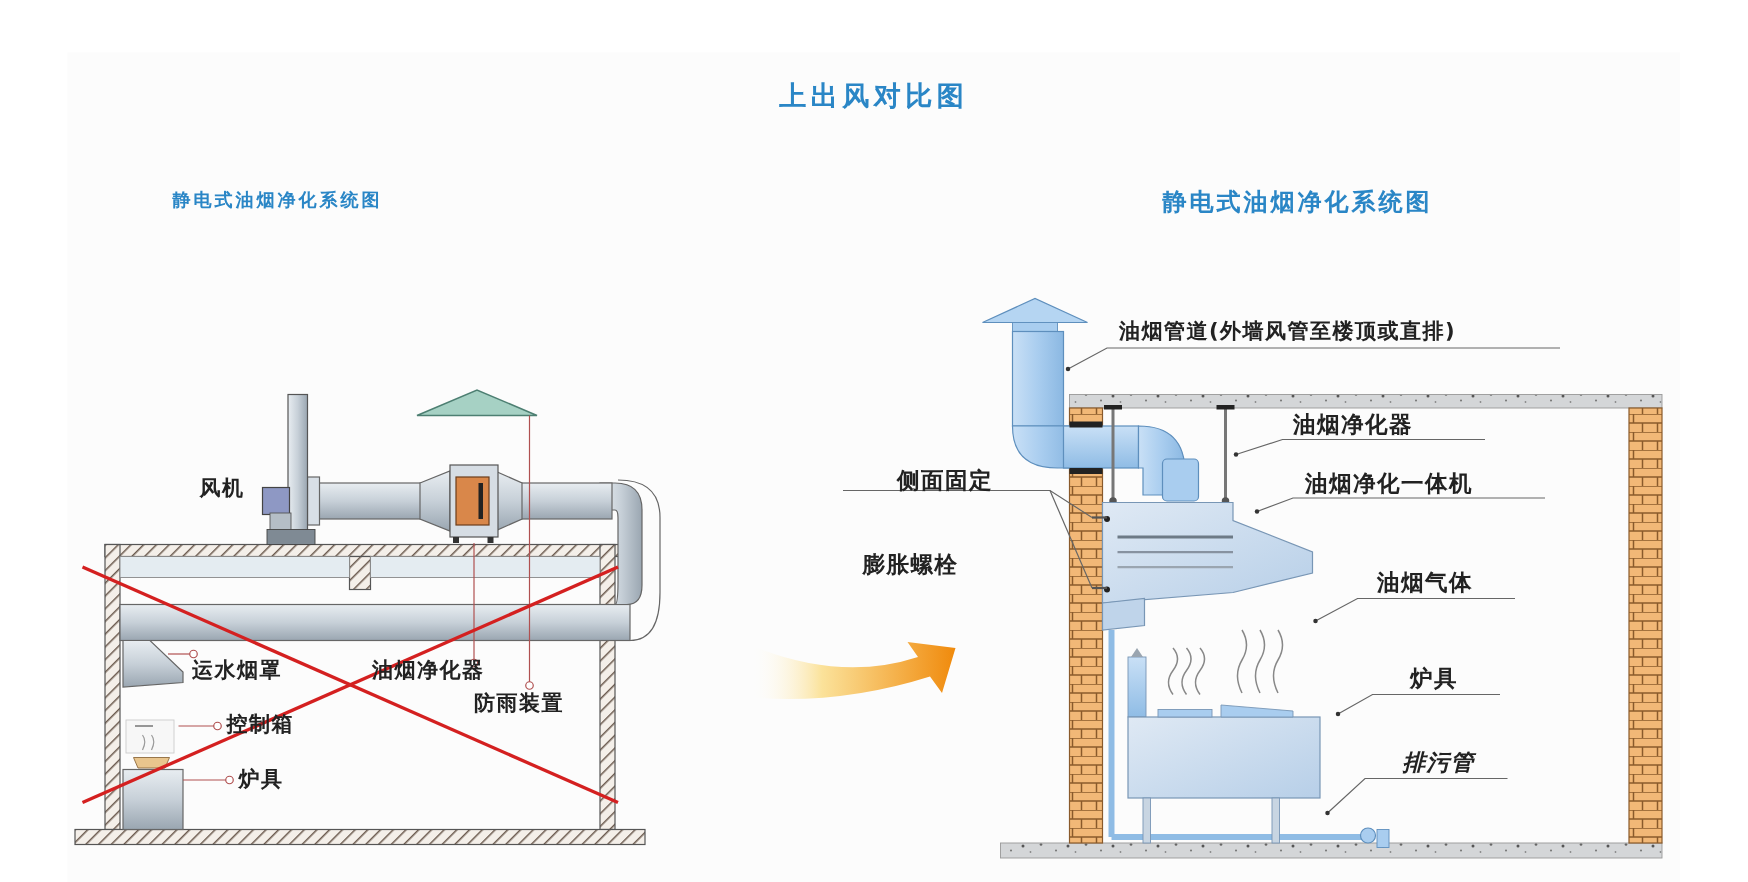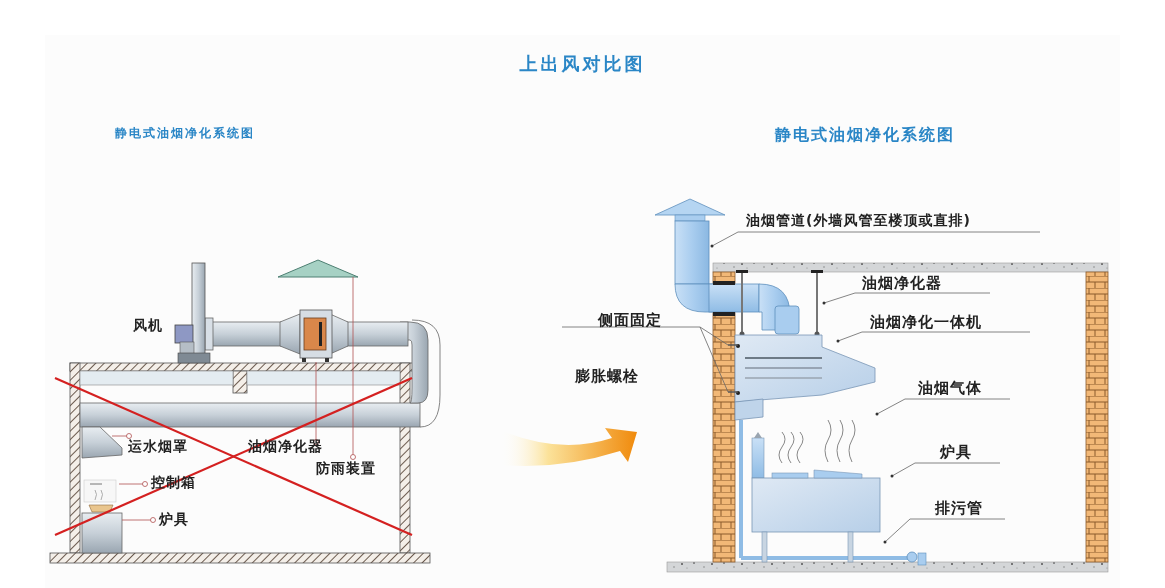--- a/index.html
+++ b/index.html
@@ -254,13 +254,13 @@
 <div class="lbl" style="left:151px;top:474px;">控制箱</div>
 <div class="lbl" style="left:159px;top:511px;">炉具</div>
 
 <div class="lbl lbl-r" style="left:746px;top:212px;font-size:14px;">油烟管道(外墙风管至楼顶或直排)</div>
 <div class="lbl lbl-r" style="left:862px;top:274px;">油烟净化器</div>
 <div class="lbl lbl-r" style="left:598px;top:311px;">侧面固定</div>
 <div class="lbl lbl-r" style="left:575px;top:331px;margin-top:36px;">膨胀螺栓</div>
 <div class="lbl lbl-r" style="left:870px;top:313px;">油烟净化一体机</div>
 <div class="lbl lbl-r" style="left:918px;top:379px;">油烟气体</div>
 <div class="lbl lbl-r" style="left:940px;top:443px;">炉具</div>
-<div class="lbl lbl-r" style="left:935px;top:499px;">排污管</div>
+<div class="lbl lbl-r" style="left:935px;top:499px;font-style:italic;">排污管</div>
 
 </body></html>

